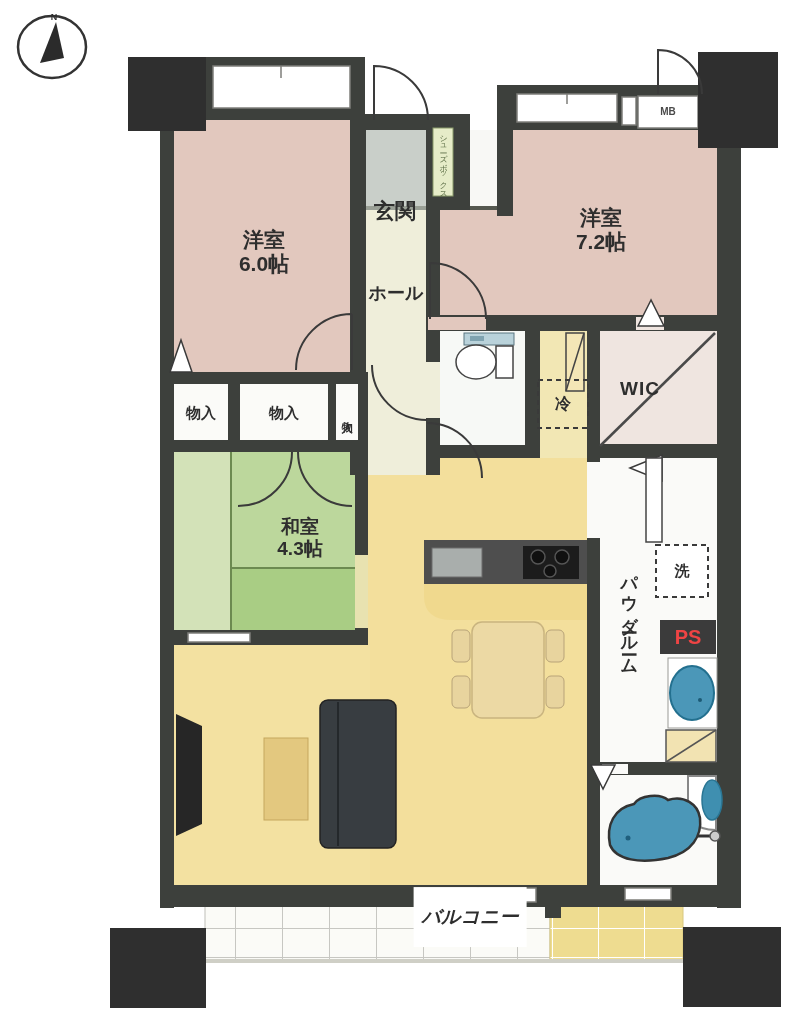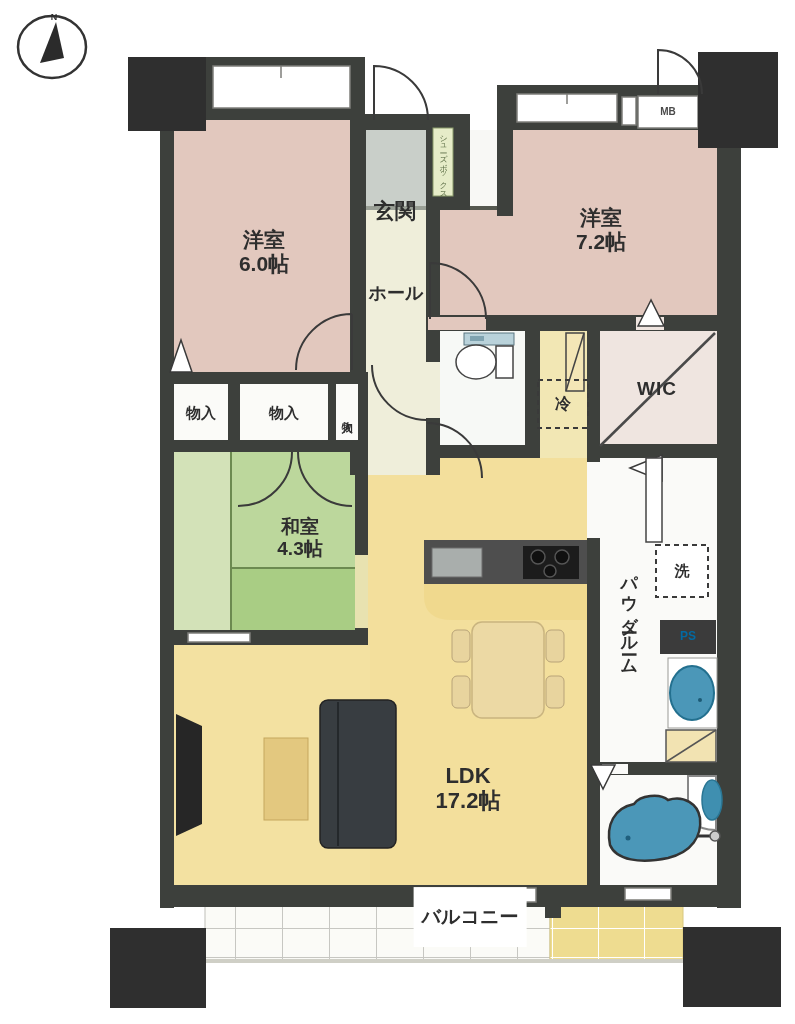--- a/index.html
+++ b/index.html
@@ -222,44 +222,40 @@
 <div class="lbl" style="left:601px;top:230px;font-size:21px;">
   <span class="room-name">洋室</span>
   <span class="room-size">7.2帖</span>
 </div>
 
 <div class="lbl" style="left:300px;top:538px;font-size:19px;text-align:center;">
   <span class="room-name">和室</span>
   <span class="room-size">4.3帖</span>
 </div>
 
-<div class="lbl" style="left:468px;top:788px;font-size:22px;">
-  <span class="room-name">LDK</span>
-  <span class="room-size">17.2帖</span>
-</div>
 
 <div class="lbl" style="left:395px;top:167px;font-size:21px;margin-top:44px;">玄関</div>
 
 <div class="lbl" style="left:396px;top:293px;font-size:18px;">ホール</div>
 
 <div class="lbl v" style="left:443px;top:162px;font-size:8px;letter-spacing:0;color:#5c6e46;font-weight:normal;">シューズボックス</div>
 
 <div class="lbl" style="left:201px;top:413px;font-size:15px;">物入</div>
 
 <div class="lbl" style="left:284px;top:413px;font-size:15px;">物入</div>
 
 <div class="lbl v" style="left:347px;top:413px;font-size:11px;">物入</div>
 
-<div class="lbl" style="left:657px;top:389px;font-size:19px;letter-spacing:1px;">WIC</div>
+<div class="lbl" style="left:640px;top:389px;font-size:19px;letter-spacing:1px;">WIC</div>
 
 <div class="lbl" style="left:563px;top:404px;font-size:16px;">冷</div>
 
 <div class="lbl" style="left:682px;top:571px;font-size:15px;">洗</div>
 
-<div class="lbl" style="left:688px;top:637px;font-size:12px;color:#0369a1;">PS</div>
+<div class="lbl" style="left:688px;top:637px;font-size:20px;color:#ef4444;">PS</div>
 
 <div class="lbl" style="left:668px;top:112px;font-size:10px;color:#4a4a4a;">MB</div>
 
 <div class="lbl v" style="left:629px;top:615px;font-size:17px;">パウダールーム</div>
 
-<div class="lbl" style="left:470px;top:917px;font-size:19px;background:#ffffff;padding:19px 8px;">バルコニー</div>
+<div class="lbl" style="left:470px;top:917px;font-size:19px;background:#ffffff;padding:19px 8px;font-style:italic;">バルコニー</div>
 
 </div>
 
 </body></html>

